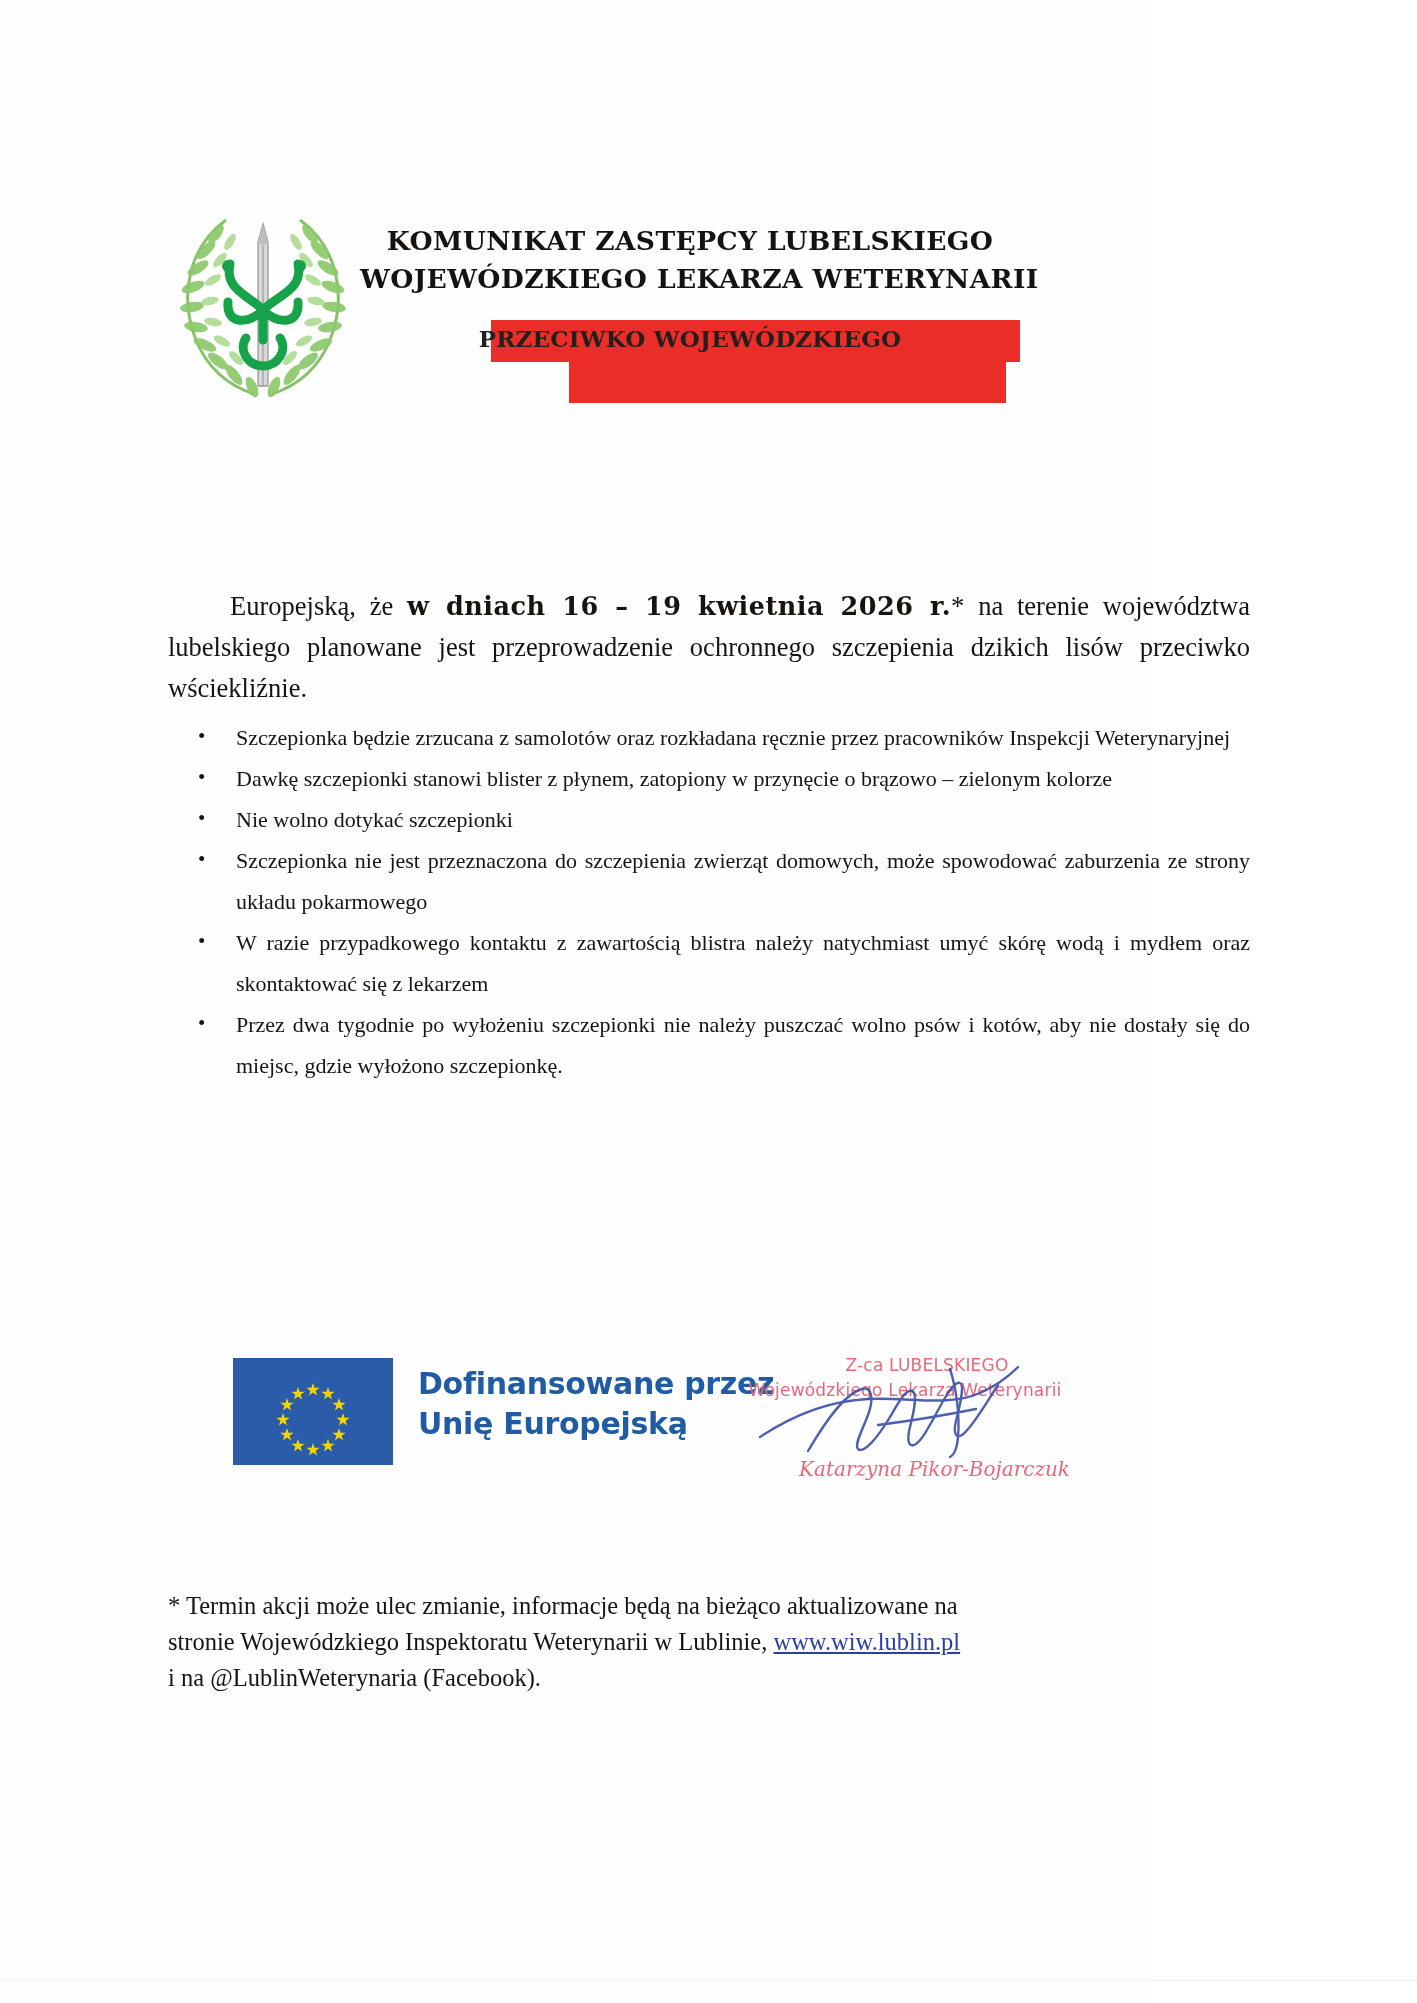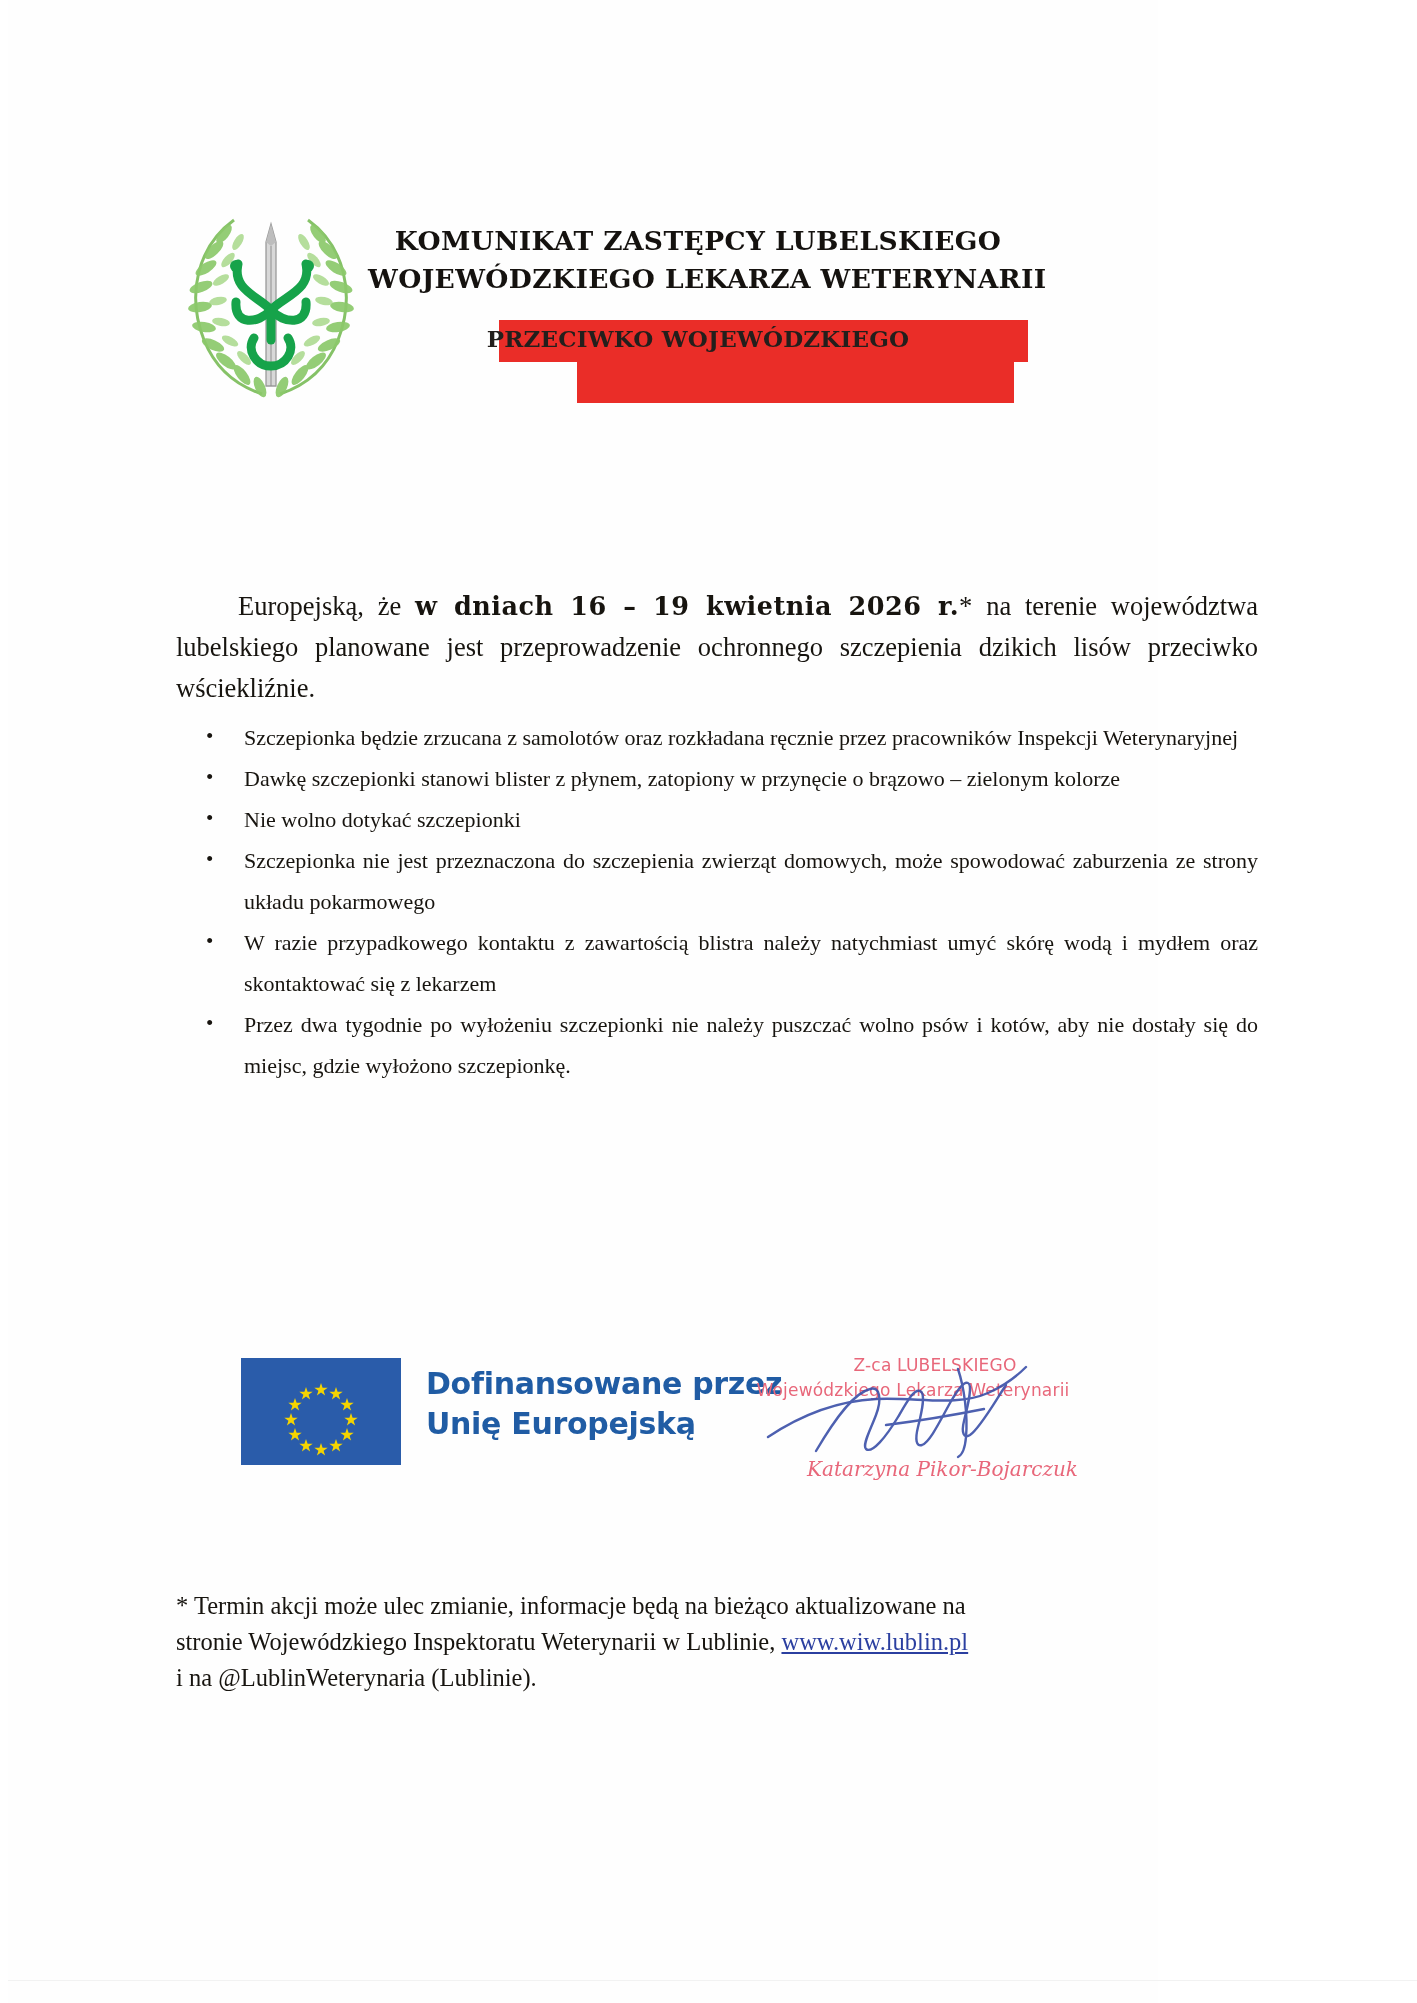--- a/index.html
+++ b/index.html
@@ -12,21 +12,21 @@
     width: 1417px;
     height: 2003px;
     position: relative;
     font-family: "Liberation Serif", serif;
     color: #1a1a1a;
     overflow: hidden;
   }
 
   .page {
     position: absolute;
-    left: 8px; top: 0;
+    left: 0; top: 0;
     width: 1150px;
     height: 2003px;
     background: #fefefe;
   }
 
   
   .header {
     position: absolute;
     left: 0;
     top: 160px;
@@ -403,17 +403,17 @@
         <path d="M200 4 C206 22 210 50 208 72 C207 84 204 90 200 92"></path>
         <path d="M128 60 C160 56 196 50 226 44"></path>
       </g>
     </svg>
     <div class="sig-name">Katarzyna Pikor-Bojarczuk</div>
   </div>
 
   <div class="footnote">
     <p>* Termin akcji może ulec zmianie, informacje będą na bieżąco aktualizowane na</p>
     <p><span>stronie Wojewódzkiego Inspektoratu Weterynarii w Lublinie, </span><a href="#">www.wiw.lublin.pl</a></p>
-    <p class="last">i na @LublinWeterynaria (Lublinie).</p>
+    <p class="last">i na @LublinWeterynaria (Facebook).</p>
   </div>
 
   <div class="faint-line"></div>
 </div>
 
 </body></html>

